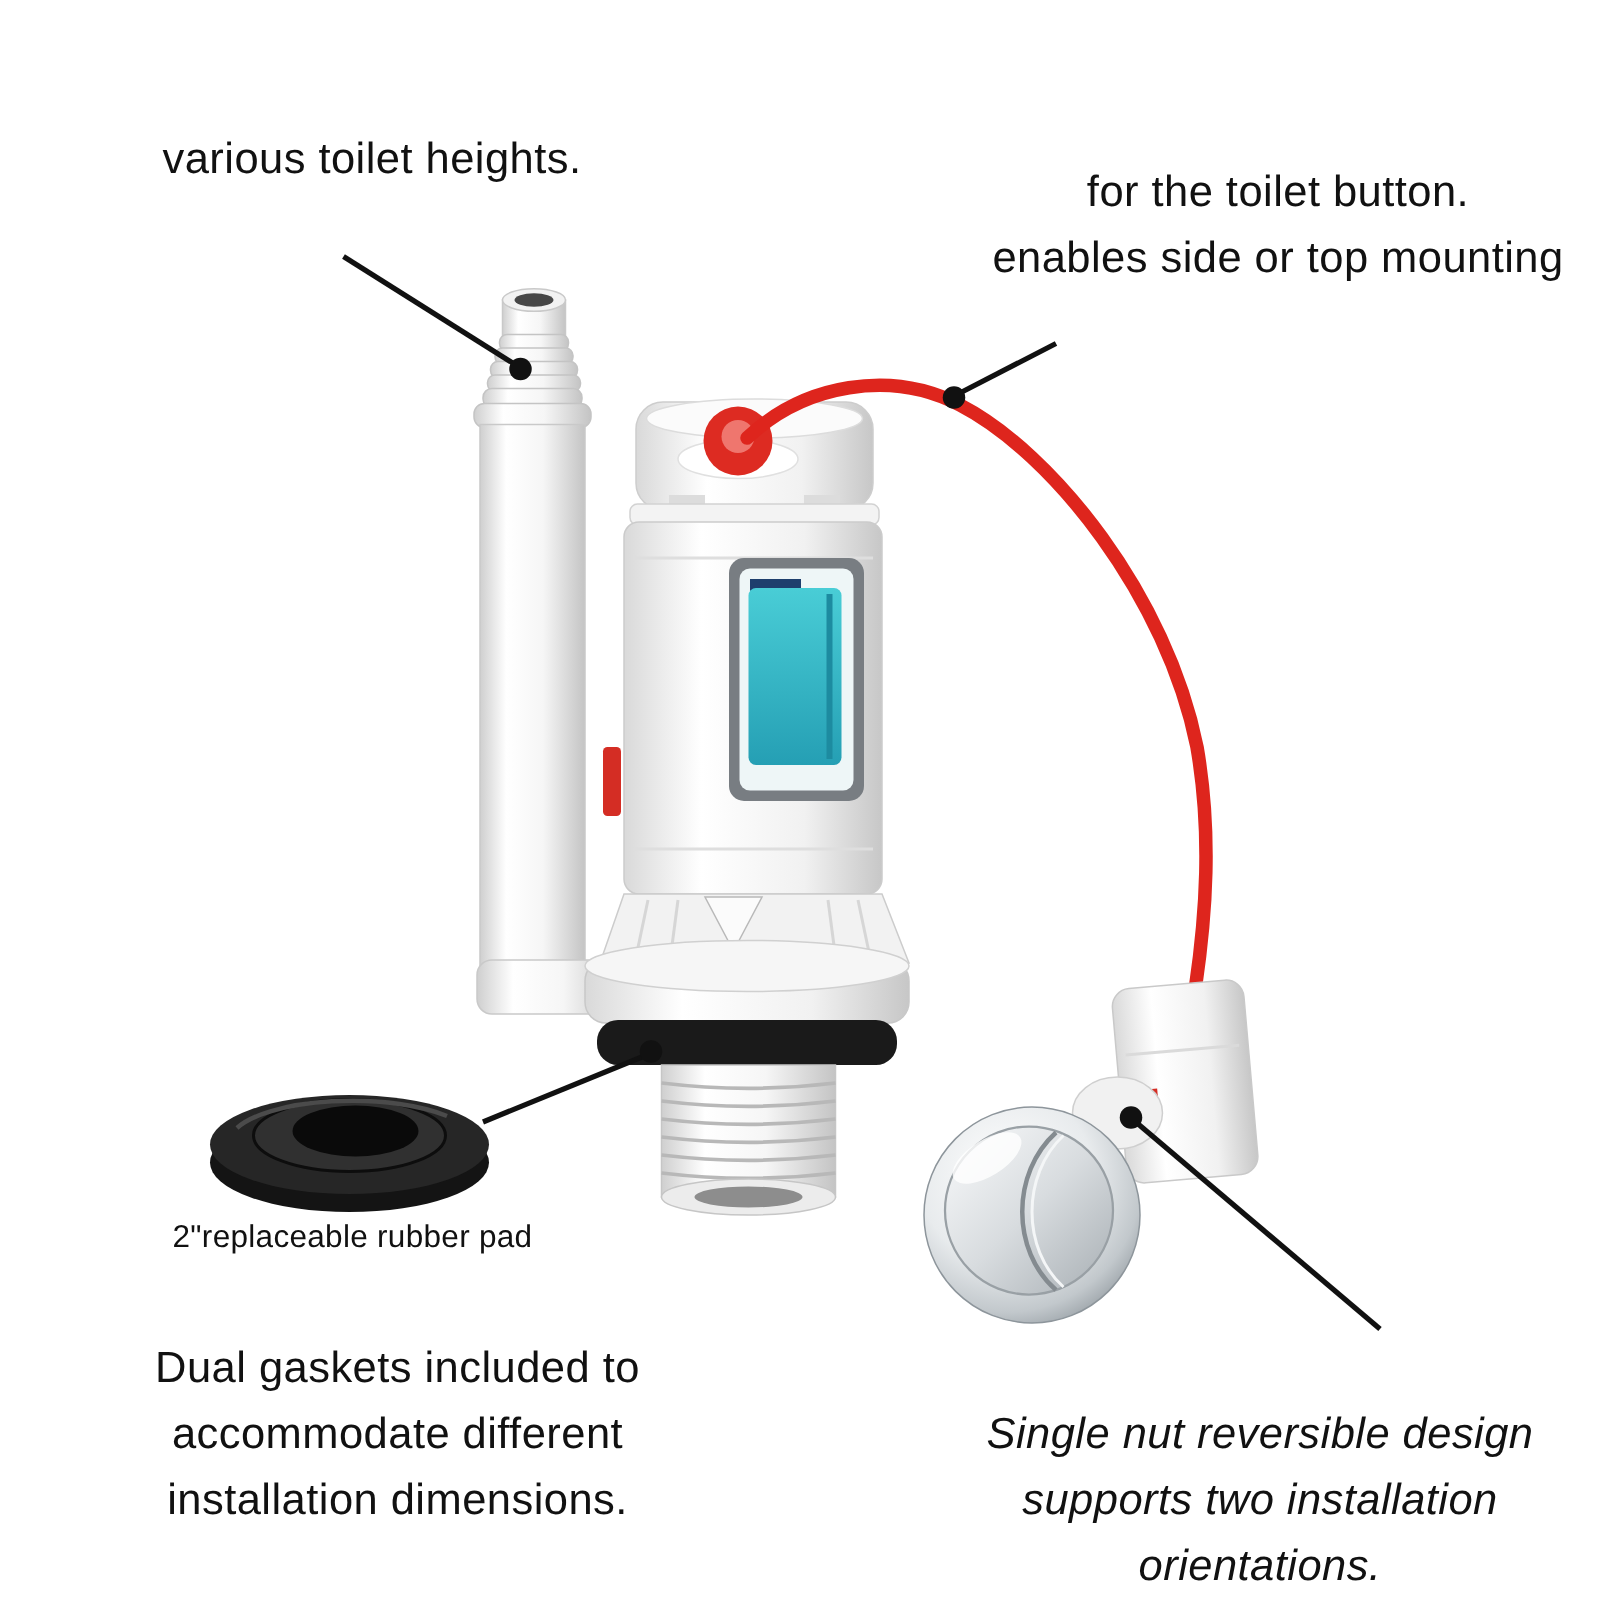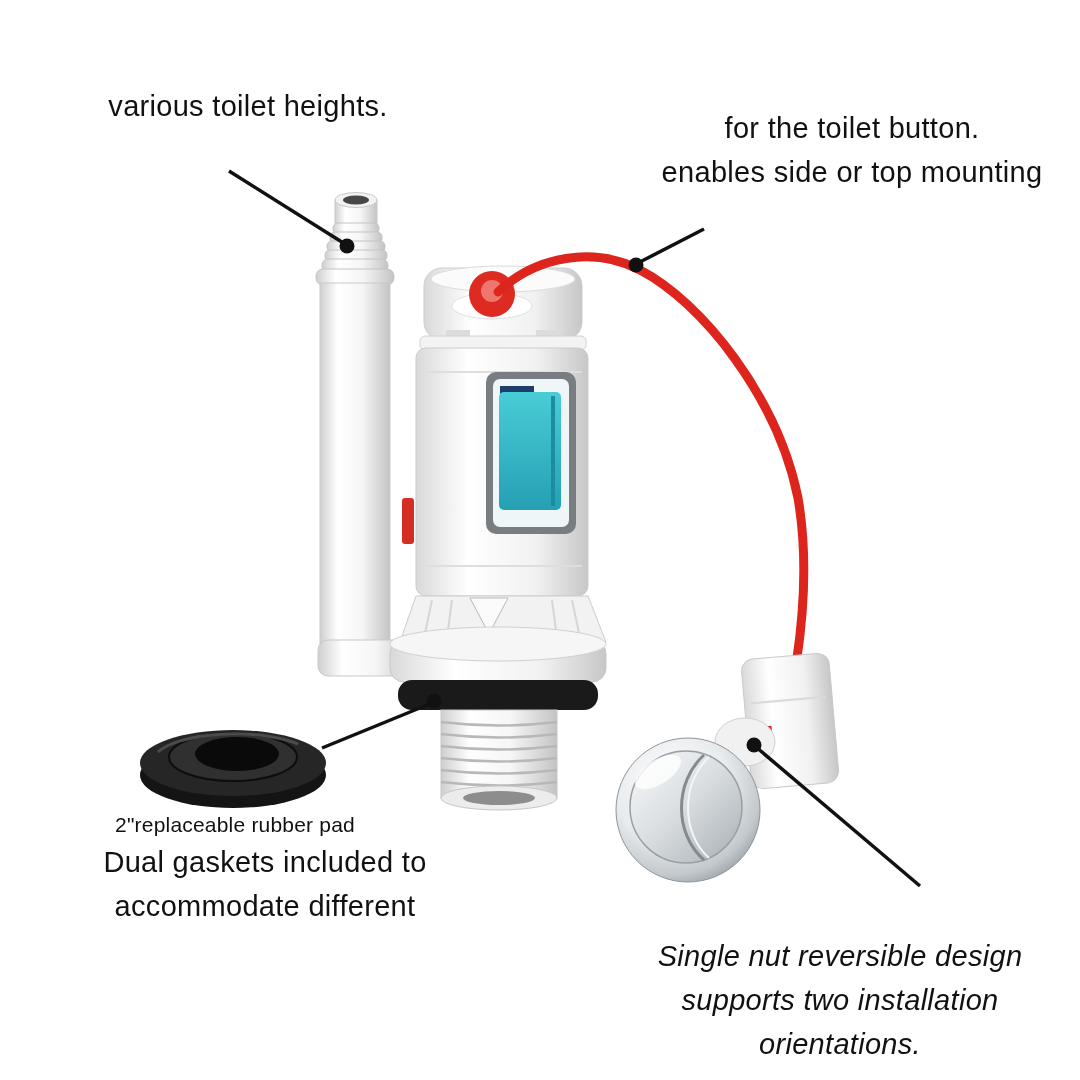--- a/index.html
+++ b/index.html
@@ -143,23 +143,24 @@
     <div>various toilet heights.</div>
   </div>
 
   <div class="callout" style="left:652px;top:106px;width:400px;">
     <div>for the toilet button.</div>
     <div>enables side or top mounting</div>
   </div>
 
   <div class="callout callout--small" style="left:100px;top:812px;width:270px;">2"replaceable rubber pad</div>
 
-  <div class="callout" style="left:82px;top:840px;width:366px;">
+  <div class="callout" style="left:82px;top:890px;width:366px;">
     <div>Dual gaskets included to</div>
     <div>accommodate different</div>
+    <div>installation dimensions.</div>
   </div>
 
   <div class="callout" style="left:642px;top:934px;width:396px;font-style:italic;">
     <div>Single nut reversible design</div>
     <div>supports two installation</div>
     <div>orientations.</div>
   </div>
 
 </div>
 

